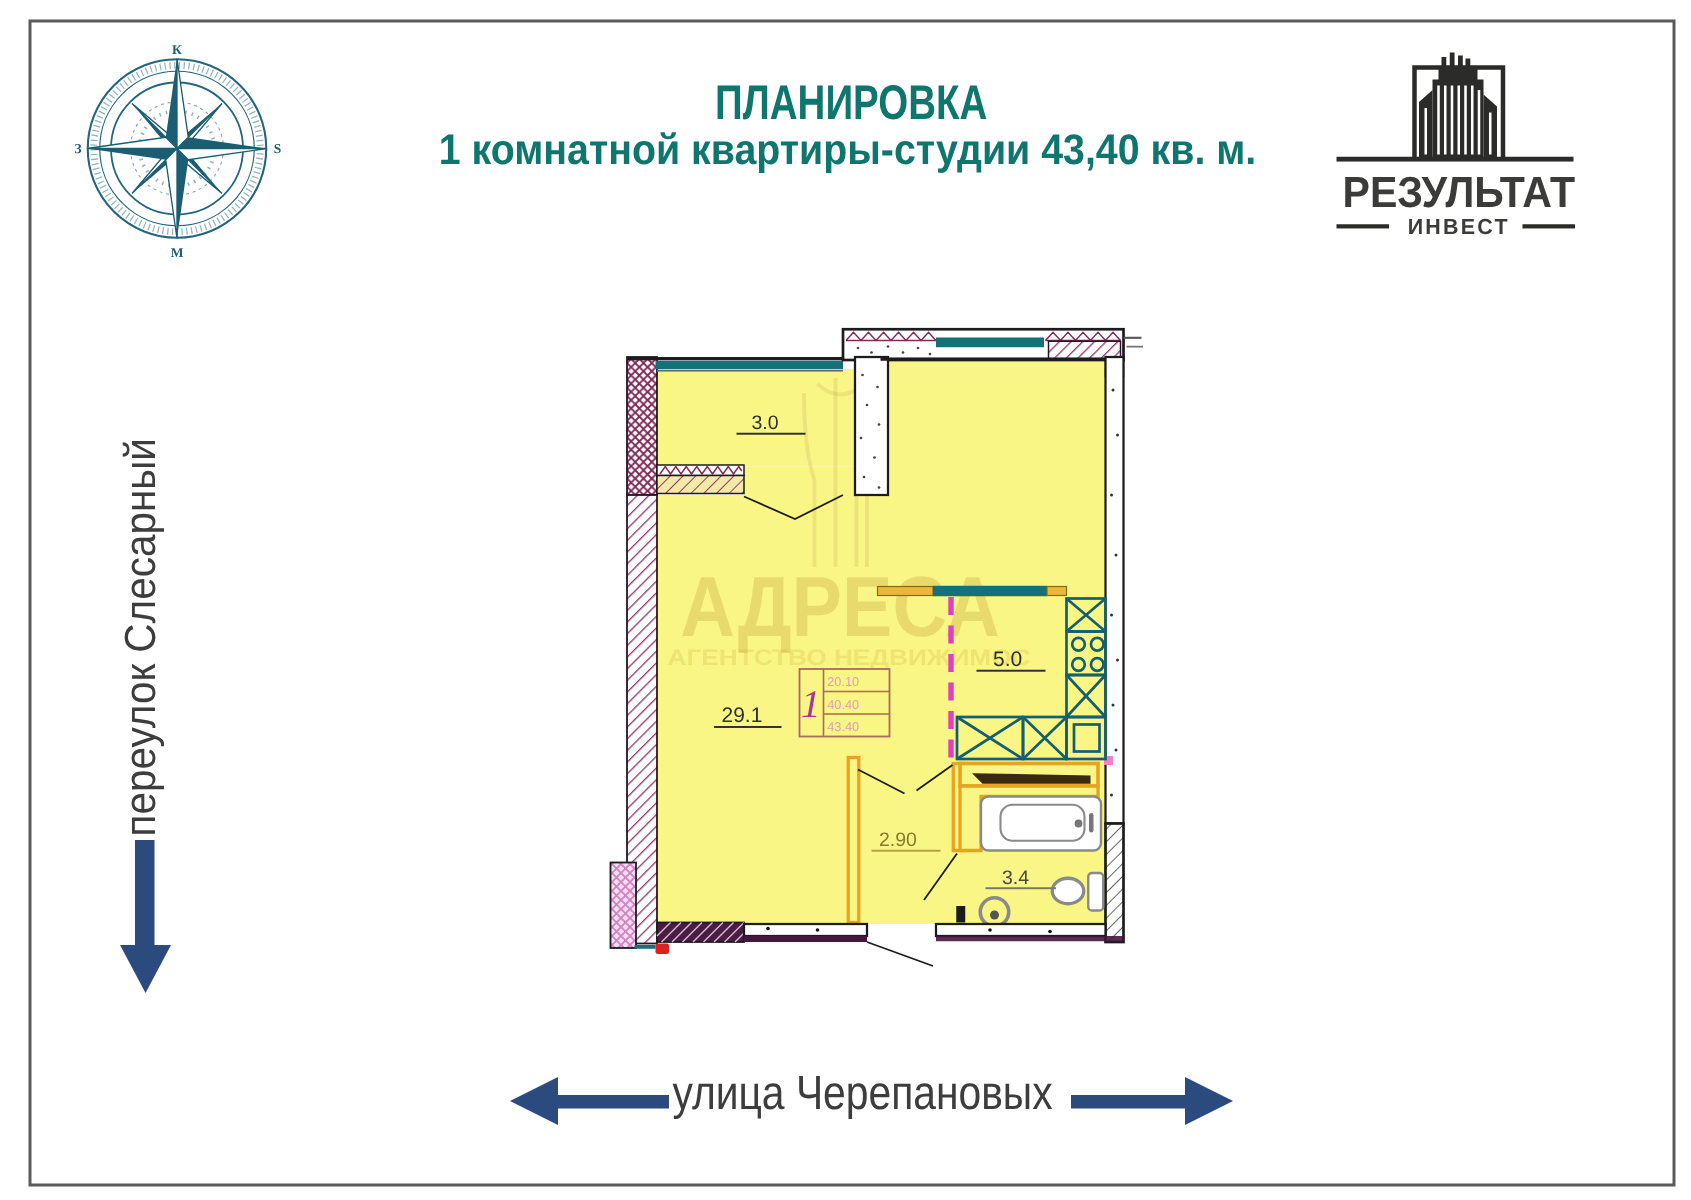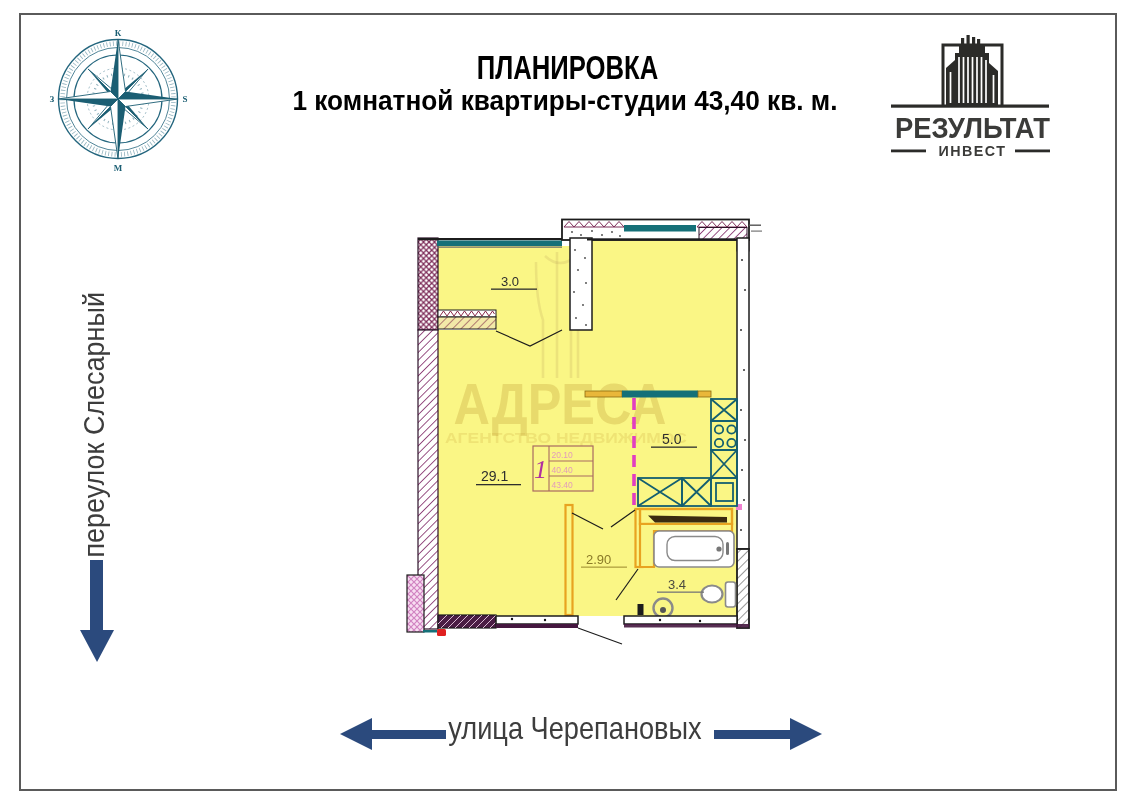--- a/index.html
+++ b/index.html
@@ -5,21 +5,21 @@
   html,body{margin:0;padding:0;}
   body{width:1127px;height:800px;position:relative;background:#ffffff;
        font-family:"Liberation Sans", sans-serif;overflow:hidden;}
   .abs{position:absolute;}
 </style>
 </head>
 <body>
 
 <div class="abs" style="left:19px;top:13px;width:1094px;height:774px;border:2px solid #5a5a5a;"></div>
 
-<div class="abs" style="left:65px;top:51px;width:1000px;text-align:center;color:#000000;">
+<div class="abs" style="left:65px;top:51px;width:1000px;text-align:center;color:#0f766e;">
 
   <div style="font-size:32.5px;font-weight:bold;line-height:34px;transform:scaleX(0.79);white-space:nowrap;margin-left:5px;">ПЛАНИРОВКА</div>
 
   <div style="font-size:28.5px;font-weight:bold;line-height:31px;transform:scaleX(0.92);white-space:nowrap;">1 комнатной квартиры-студии 43,40 кв. м.</div>
 </div>
 
 <svg class="abs" style="left:48px;top:28px;" width="145" height="145" viewBox="0 0 145 145">
   <g stroke="#24667e" fill="none">
     <circle cx="70" cy="71" r="59.5" stroke-width="1.4"></circle>
     <circle cx="70" cy="71" r="51.5" stroke-width="0.8"></circle>

